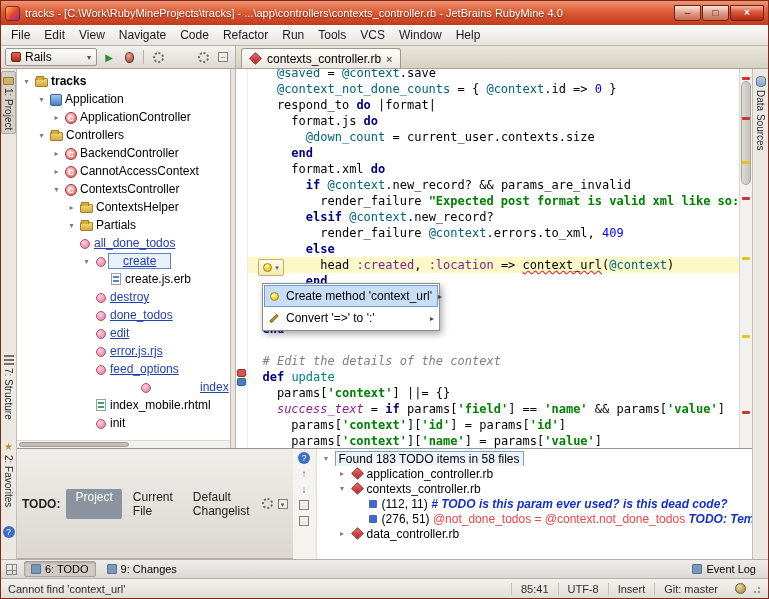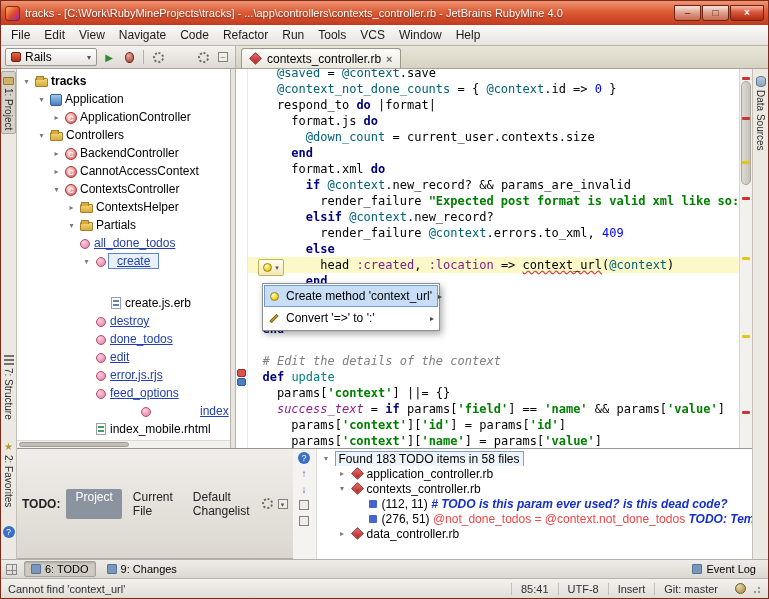--- a/index.html
+++ b/index.html
@@ -56,21 +56,21 @@
   .center-col{flex:1;display:flex;flex-direction:column;min-width:0}
   .main{flex:1;display:flex;min-height:0}
 
   
   .tree-panel{width:214px;flex:0 0 auto;background:#fff;border-right:1px solid #b8b4ad;overflow:hidden;position:relative;padding-top:3px}
   .tree-row{height:18px;display:flex;align-items:center;gap:3px;white-space:nowrap;overflow:hidden}
   .arrow{width:11px;flex:0 0 auto;text-align:center;font-size:8px;color:#7c7c7c}
   .tlabel{line-height:14px}
   .tlabel.bold{font-weight:bold}
   .tlabel.link{color:#2440b0;text-decoration:underline}
-  .tree-row.selected .tlabel{border:1px solid #5c85c7;background:#e9f1fc;padding:0 8px;margin-left:-2px}
+  .tree-row.selected .tlabel{border:1px solid #5c85c7;background:#e9f1fc;padding:0 14px;margin-left:-2px}
   .hscroll{position:absolute;left:0;right:0;bottom:0;height:8px;background:#f2f1ee;border-top:1px solid #dcdad5}
   .hthumb{position:absolute;left:2px;top:1px;height:5px;width:110px;background:#c3bfb7;border:1px solid #a19d95;border-radius:3px}
 
   .splitter{width:5px;flex:0 0 auto;background:#e8e5df;border-right:1px solid #b8b4ad}
 
   
   .editor{flex:1;position:relative;display:flex;min-width:0;background:#fff;overflow:hidden}
   .gutter{width:12px;flex:0 0 auto;background:#fff;border-right:1px solid #ececec;position:relative}
   .gicon{position:absolute;left:1px;width:9px;height:8px;border-radius:2px}
   .g1{top:300px;background:#d9534f;border:1px solid #9e2b27}
@@ -287,21 +287,21 @@
               <div class="tree-row" style="padding-left: 48px;">
                 <span class="arrow"></span>
                 <span class="ticon i-method"></span>
                 <span class="tlabel link">all_done_todos</span>
               </div>
               <div class="tree-row selected" style="padding-left: 64px;">
                 <span class="arrow">▾</span>
                 <span class="ticon i-method"></span>
                 <span class="tlabel link">create</span>
               </div>
-              <div class="tree-row" style="padding-left: 79px; margin-top: 24px;">
+              <div class="tree-row" style="padding-left: 79px;">
                 <span class="arrow"></span>
                 <span class="ticon i-erb"></span>
                 <span class="tlabel">create.js.erb</span>
               </div>
               <div class="tree-row" style="padding-left: 64px;">
                 <span class="arrow"></span>
                 <span class="ticon i-method"></span>
                 <span class="tlabel link">destroy</span>
               </div>
               <div class="tree-row" style="padding-left: 64px;">

